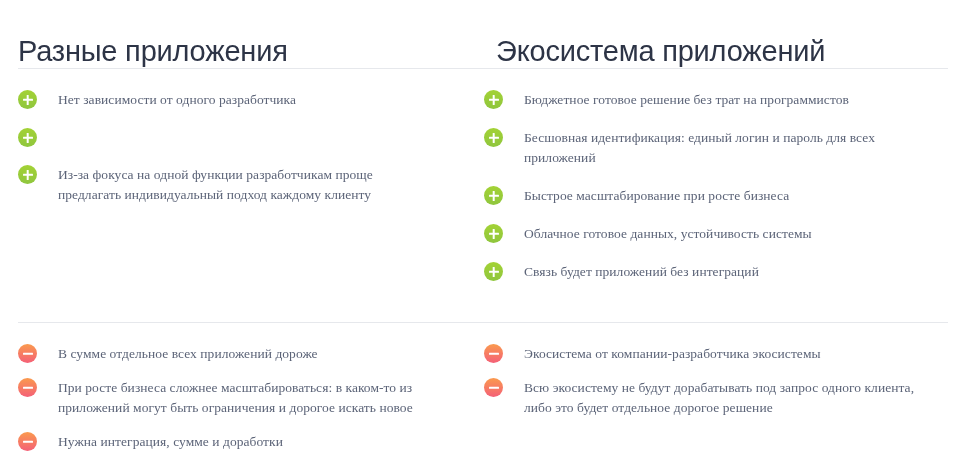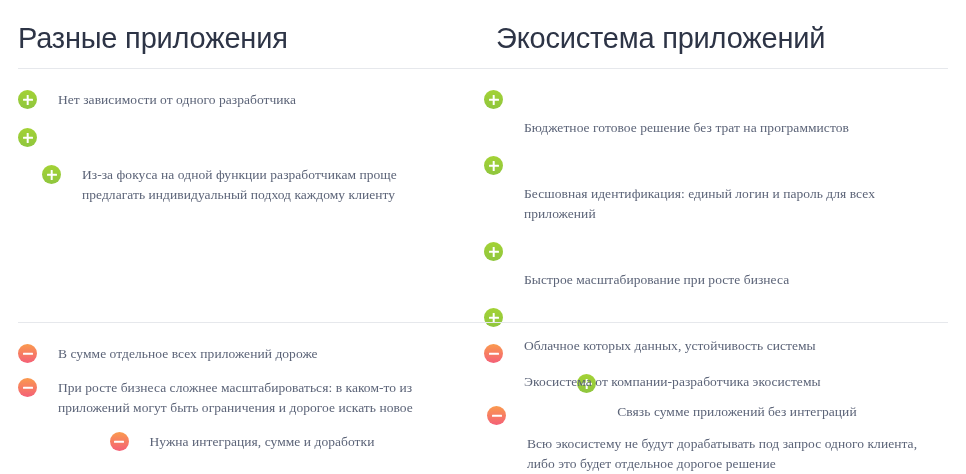--- a/index.html
+++ b/index.html
@@ -23,21 +23,21 @@
     height: 474px;
     padding: 0;
   }
 
   
   .headings {
     display: flex;
     width: 966px;
     padding: 0 18px;
     height: 68px;
-    align-items: center;
+    align-items: flex-end;
   }
 
   .col-head {
     width: 466px;
     flex: 0 0 466px;
   }
 
   .col-head + .col-head {
     margin-left: 12px;
   }
@@ -91,21 +91,21 @@
 
   
   .item {
     display: flex;
     align-items: flex-start;
     margin-bottom: 18px;
   }
 
   .section.cons .item { margin-bottom: 14px; }
 
-  .item:last-child { margin-bottom: 0; justify-content: center; }
+  .item:last-child { margin-bottom: 0; }
 
   .badge {
     flex: 0 0 19px;
     width: 19px;
     height: 19px;
     border-radius: 50%;
     position: relative;
     margin-top: 0px;
     margin-right: 21px;
   }
@@ -156,21 +156,21 @@
 
   .item-text {
     font-size: 13.5px;
     line-height: 20px;
     color: #5c6478;
     letter-spacing: 0.05px;
     padding-top: 0px;
   }
 
   .col.left .item-text  { max-width: 360px; }
-  .col.right .item-text { max-width: 420px; margin-top: 28px; }
+  .col.right .item-text { max-width: 420px; }
 </style>
 </head>
 <body>
 
 <div class="comparison">
 
   <div class="headings">
     <div class="col-head left">
       <div class="col-title">Разные приложения</div>
     </div>
@@ -205,25 +205,25 @@
       <div class="item">
         <span class="badge plus"></span>
         <span class="item-text">Бесшовная идентификация: единый логин и пароль для всех приложений</span>
       </div>
       <div class="item">
         <span class="badge plus"></span>
         <span class="item-text">Быстрое масштабирование при росте бизнеса</span>
       </div>
       <div class="item">
         <span class="badge plus"></span>
-        <span class="item-text">Облачное которых данных, устойчивость системы</span>
-      </div>
-      <div class="item">
-        <span class="badge plus"></span>
-        <span class="item-text">Связь сумме приложений без интеграций</span>
+        <span class="item-text">Облачное готовое данных, устойчивость системы</span>
+      </div>
+      <div class="item">
+        <span class="badge plus"></span>
+        <span class="item-text">Связь будет приложений без интеграций</span>
       </div>
     </div>
 
   </div>
 
   <div class="divider mid"></div>
 
   <div class="section cons">
 
     <div class="col left">

